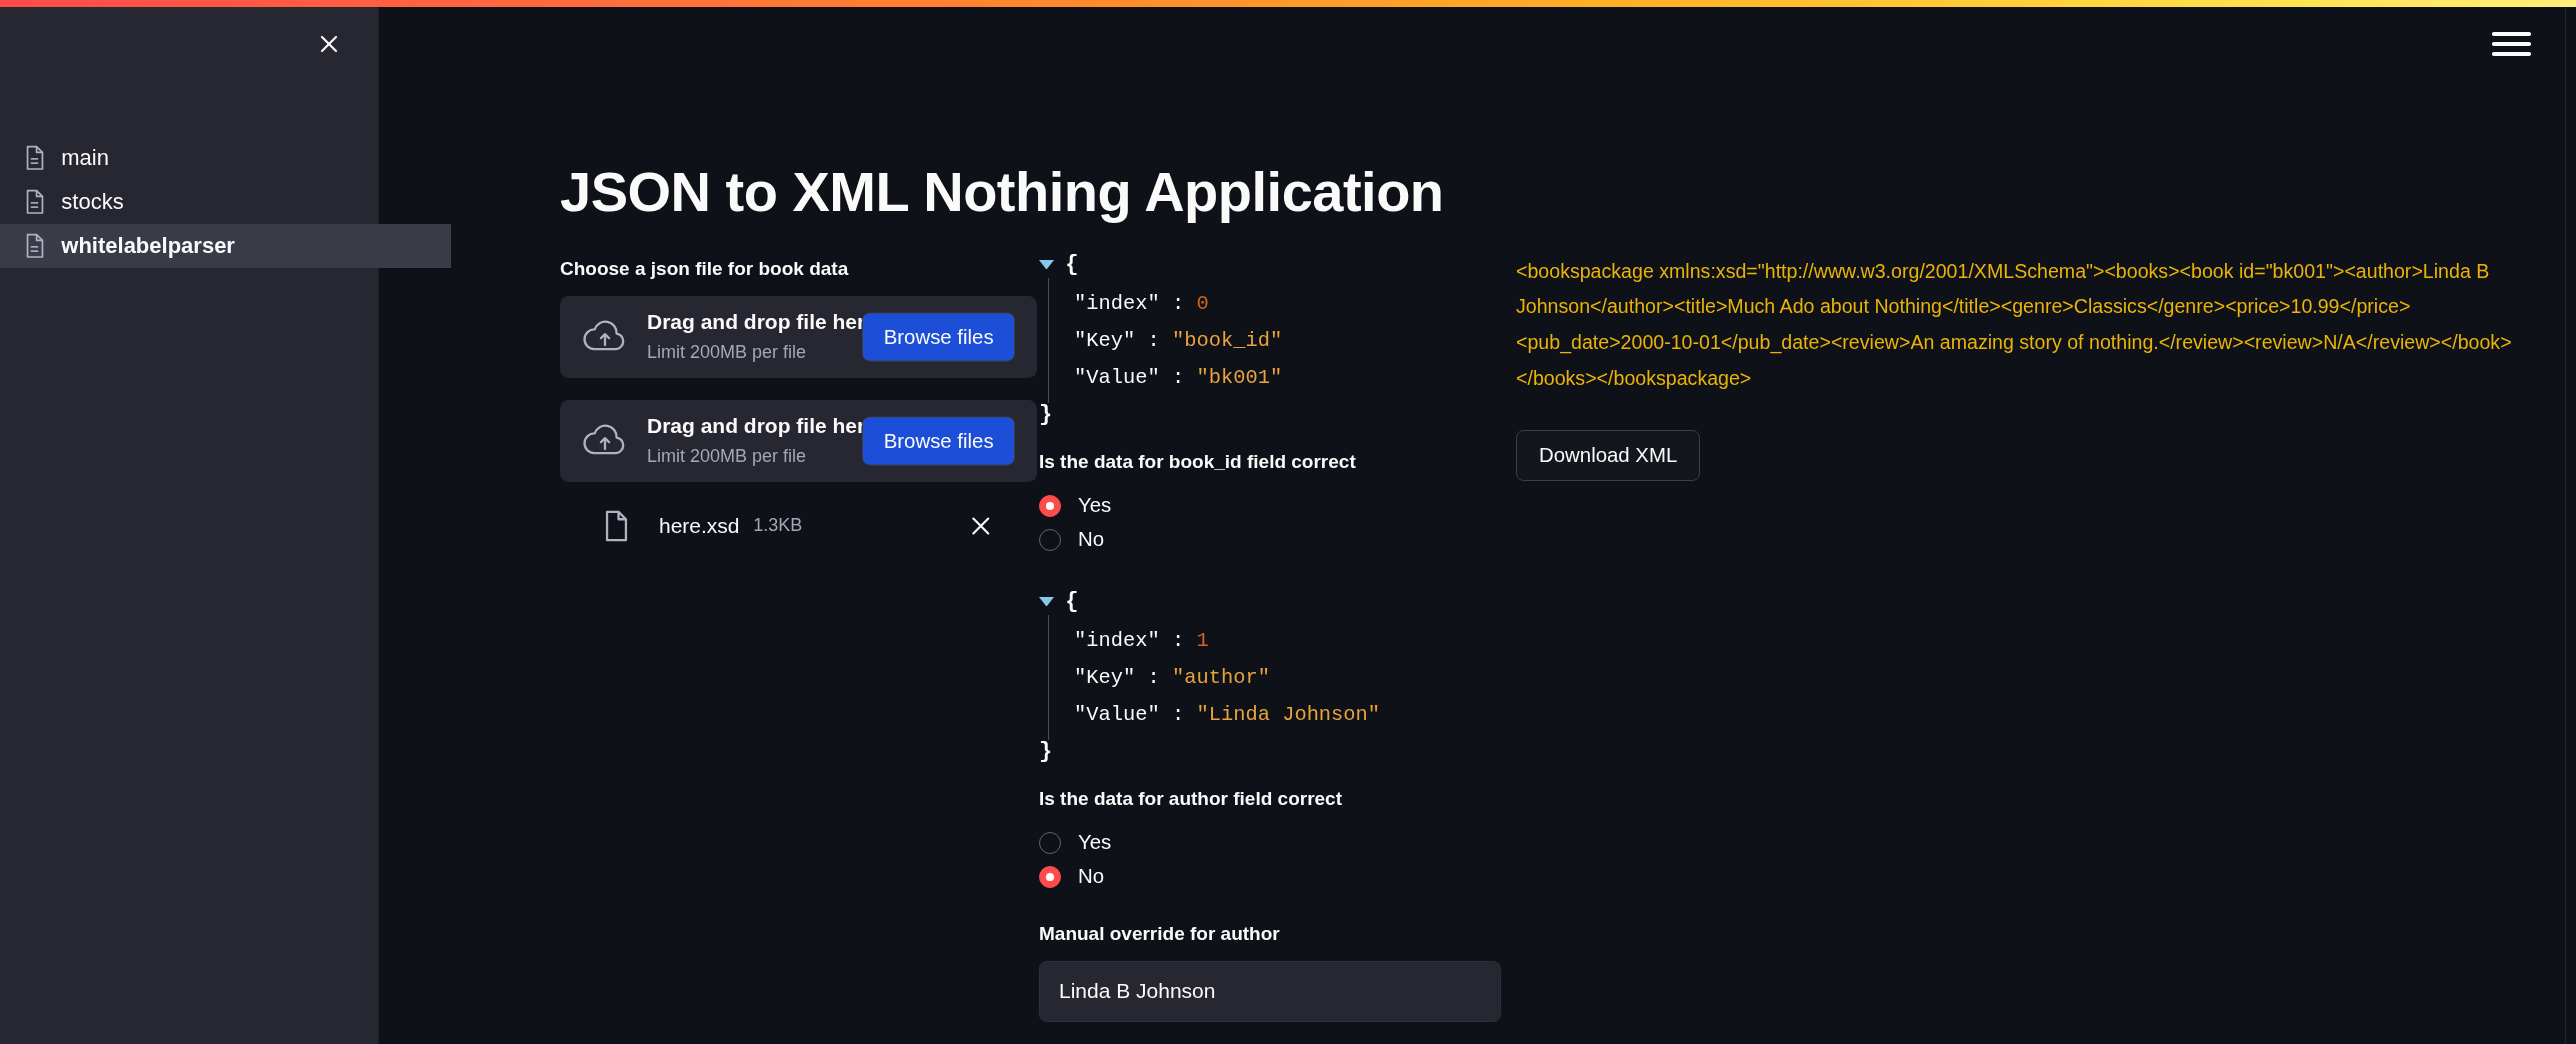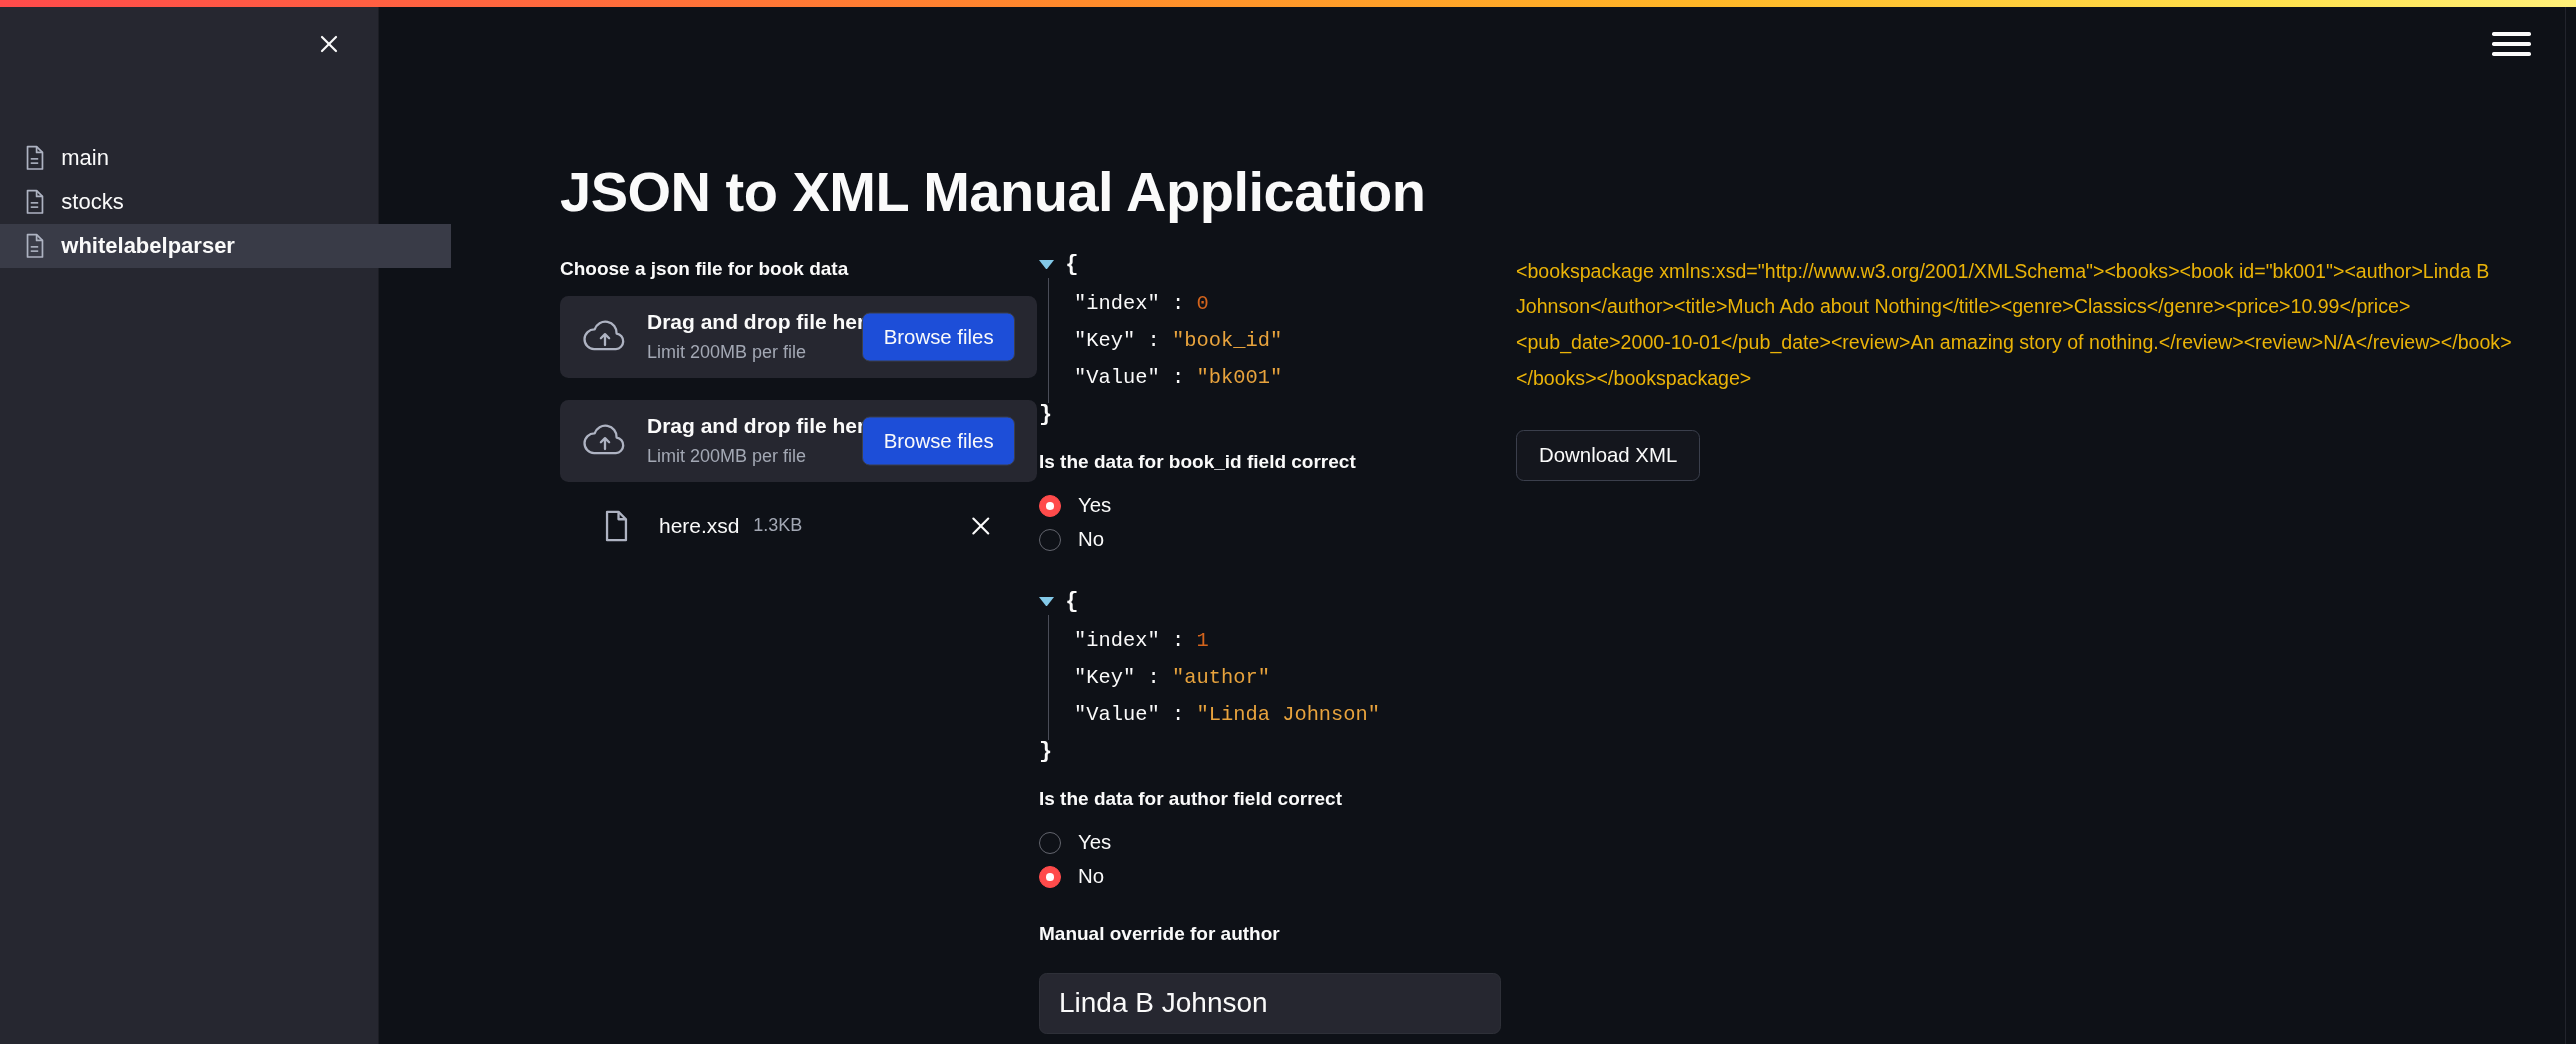--- a/index.html
+++ b/index.html
@@ -140,24 +140,24 @@
     display: flex; align-items: center; justify-content: center;
   }
   .radio.off { border: 1.7px solid #63656e; background: #0e1117; }
   .radio.on  { background: #ff4b4b; border: 1.7px solid #ff4b4b; }
   .radio.on::after {
     content: ""; width: 7.7px; height: 7.7px; border-radius: 50%; background: #ffffff;
   }
   .radio-label { color: #fafafa; font-size: 20.4px; }
 
   
-  .input-label { color: #fafafa; font-size: 19px; font-weight: 600; margin-top: 29px; margin-bottom: 28px; }
+  .input-label { color: #fafafa; font-size: 19px; font-weight: 600; margin-top: 29px; margin-bottom: 16px; }
   .text-input {
     background: #262730; border: 0.9px solid #2e3038; border-radius: 7.7px;
-    height: 61px; width: 462px; color: #fafafa; font-size: 28px;
+    height: 61px; width: 462px; color: #fafafa; font-size: 21px;
     padding: 0 19px; outline: none; font-family: "Liberation Sans", sans-serif;
   }
 
   
   .xml-out {
     color: #eab308; font-size: 19.6px; line-height: 1.82;
     width: 997px; word-break: break-word;
   }
   .download-btn {
     margin-top: 34px;
@@ -217,21 +217,21 @@
   </div>
 
   <div class="main">
 
     <div class="hamburger">
       <span></span>
       <span></span>
       <span></span>
     </div>
 
-    <h1 class="page-title">JSON to XML Manual Application</h1>
+    <h1 class="page-title">JSON to XML Nothing Application</h1>
 
     <div class="col-left">
 
       <div>
         <div class="field-label">Choose a json file for book data</div>
         <div class="dropzone">
           <svg class="cloud-icon" viewBox="0 0 40 30" fill="none">
             <path d="M10.5 25.5h19a6.8 6.8 0 0 0 .6-13.5A9.8 9.8 0 0 0 11 8.4 7.4 7.4 0 0 0 10.5 25.5z" stroke="#aeb3c2" stroke-width="2" stroke-linejoin="round"></path>
             <path d="M20 22V12.5M20 12.5l-3.6 3.6M20 12.5l3.6 3.6" stroke="#aeb3c2" stroke-width="2" stroke-linecap="round" stroke-linejoin="round"></path>
           </svg>

